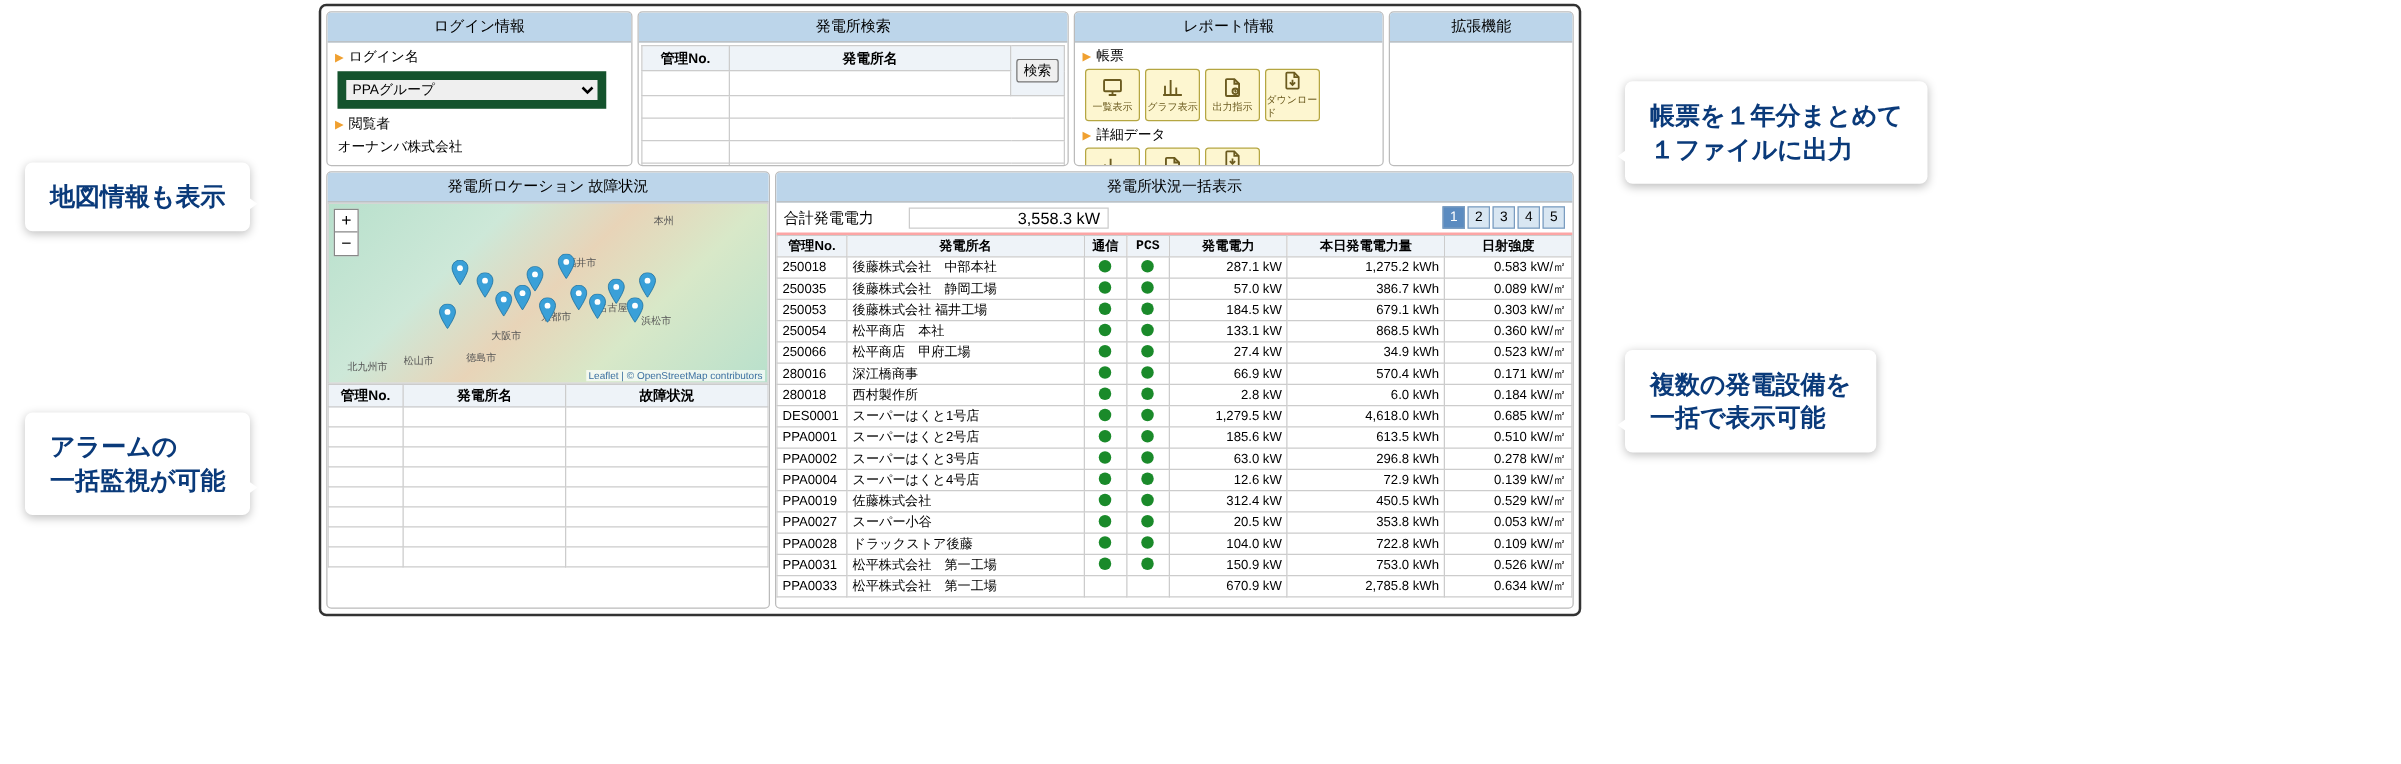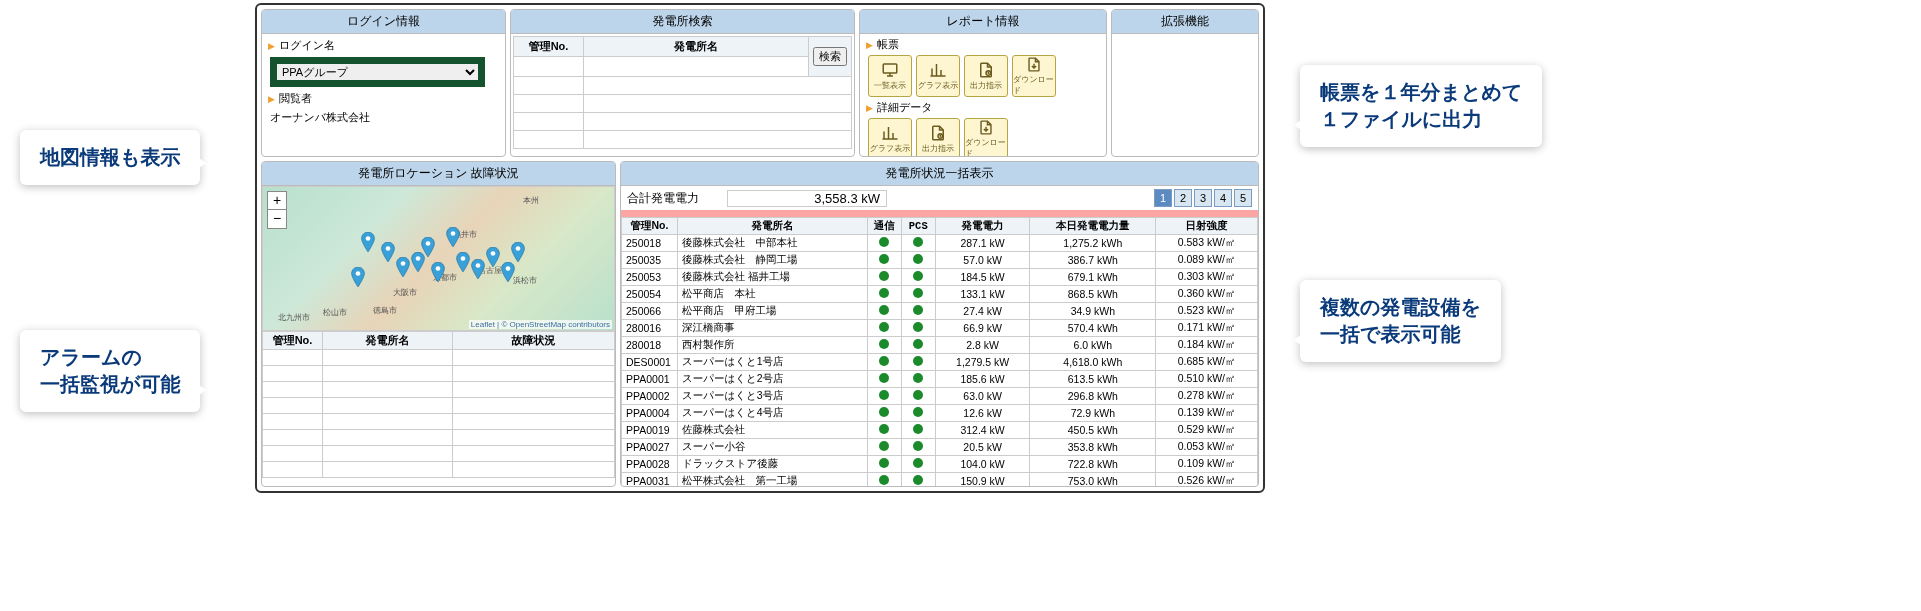--- a/index.html
+++ b/index.html
@@ -1,20 +1,20 @@
 <!DOCTYPE html>
 <html><head>
 <meta charset="utf-8">
 <style>
   * { box-sizing: border-box; margin: 0; padding: 0; }
   body { font-family: "Meiryo", "MS PGothic", sans-serif; font-size: 12px; background: #fff; position: relative; width: 1921px; height: 611px; }
 
   .app { position: absolute; left: 255px; top: 3px; width: 1010px; height: 490px; border: 2px solid #333; border-radius: 6px; padding: 4px; background: #fff; display: flex; flex-direction: column; gap: 4px; }
 
-  .row1 { display: flex; gap: 4px; height: 148px; }
+  .row1 { display: flex; gap: 4px; height: 124px; }
   .row2 { display: flex; gap: 4px; flex: 1; min-height: 0; }
 
   .panel { border: 1px solid #bbb; border-radius: 4px; display: flex; flex-direction: column; overflow: hidden; }
   .panel-header { background: #bcd5ea; text-align: center; padding: 3px 0; font-size: 12px; border-bottom: 1px solid #bbb; }
   .panel-body { flex: 1; overflow: hidden; padding: 2px; }
 
   .login-panel { width: 245px; }
   .search-panel { width: 345px; }
   .report-panel { width: 248px; }
   .extend-panel { flex: 1; }
@@ -44,32 +44,32 @@
   .zoom-ctrl div:last-child { border-bottom: none; }
   .pin { position: absolute; width: 14px; height: 20px; transform: translate(-50%,-100%); }
   .pin svg { width: 100%; height: 100%; }
   .maplbl { position:absolute; font-size:8px; color:#555; white-space:nowrap; }
 
   .fault-table { width: 100%; border-collapse: collapse; font-size: 11px; }
   .fault-table th, .fault-table td { border: 1px solid #ccc; height: 16px; padding: 1px 4px; }
   .fault-table th { background: #eef3f8; text-align: center; }
 
   .status-panel { flex: 1; display: flex; flex-direction: column; }
-  .total-row { display: flex; align-items: center; padding: 3px 6px; border-bottom: 7px solid #fca5a5; }
+  .total-row { display: flex; align-items: center; padding: 3px 6px; border-bottom: 2px solid #fca5a5; }
   .total-row .tlabel { width: 100px; font-size: 12px; }
   .total-row .tval { width: 160px; text-align: right; padding-right: 6px; font-size: 13px; border: 1px solid #ccc; background:#fff; }
   .pager { margin-left: auto; display: flex; gap: 2px; }
   .pager div { width: 18px; height: 18px; border: 1px solid #7a9cc0; background: #d8e6f2; text-align: center; line-height: 16px; font-size: 11px; cursor: pointer; }
   .pager div.active { background: #5b8bc0; color: #fff; }
 
   .data-wrap { flex:1; overflow:auto; }
   .data-table { width: 100%; border-collapse: collapse; font-size: 10.5px; }
   .data-table th, .data-table td { border: 1px solid #ccc; padding: 1px 4px; height: 16px; white-space: nowrap; }
   .data-table th { background: #eef3f8; text-align: center; position: sticky; top:0; }
-  .data-table td.num { text-align: center; }
+  .data-table td.num { text-align: right; }
   .dot { width: 10px; height: 10px; background: #1a8a2a; border-radius: 50%; display: inline-block; }
 
   
   .callout { position: absolute; background: #fff; border-radius: 6px; padding: 14px 20px; font-size: 20px; font-weight: 700; color: #0a3a7a; box-shadow: 0 2px 8px rgba(0,0,0,0.25); }
   .callout::after { content: ''; position: absolute; width: 0; height: 0; }
   .co-left::after  { right: -16px; bottom: 12px; border: 10px solid transparent; border-left: 14px solid #fff; }
   .co-right::after { left: -16px; bottom: 12px; border: 10px solid transparent; border-right: 14px solid #fff; }
 </style>
 </head>
 <body>

